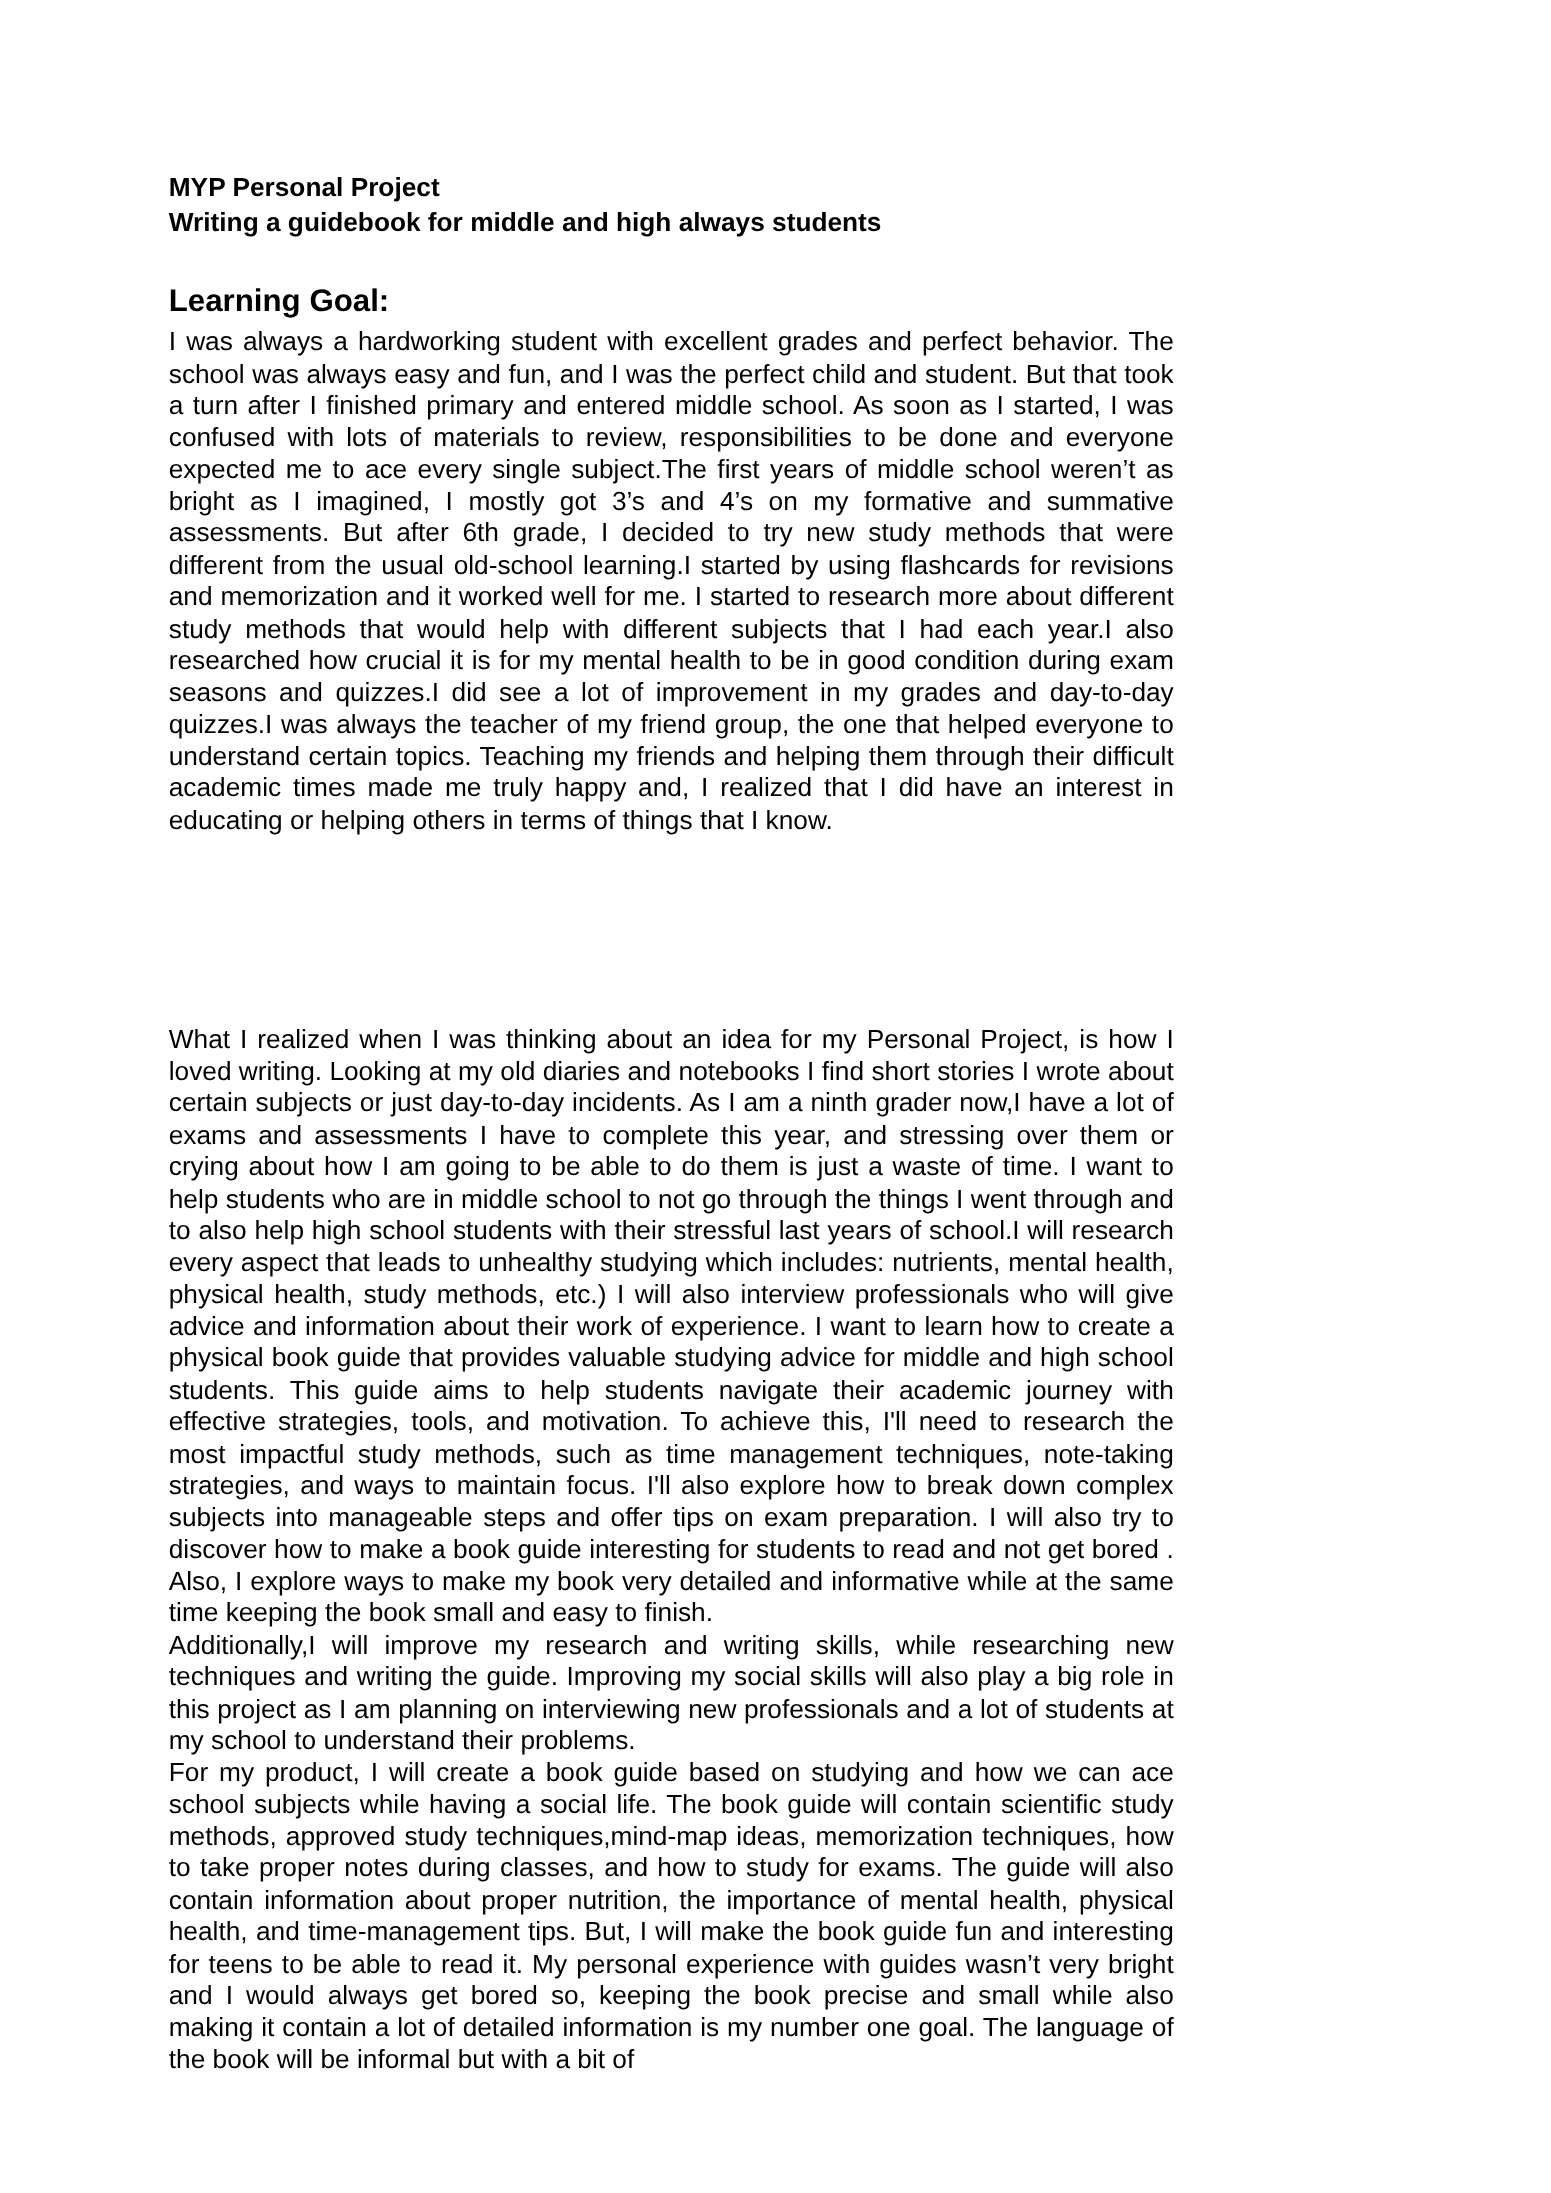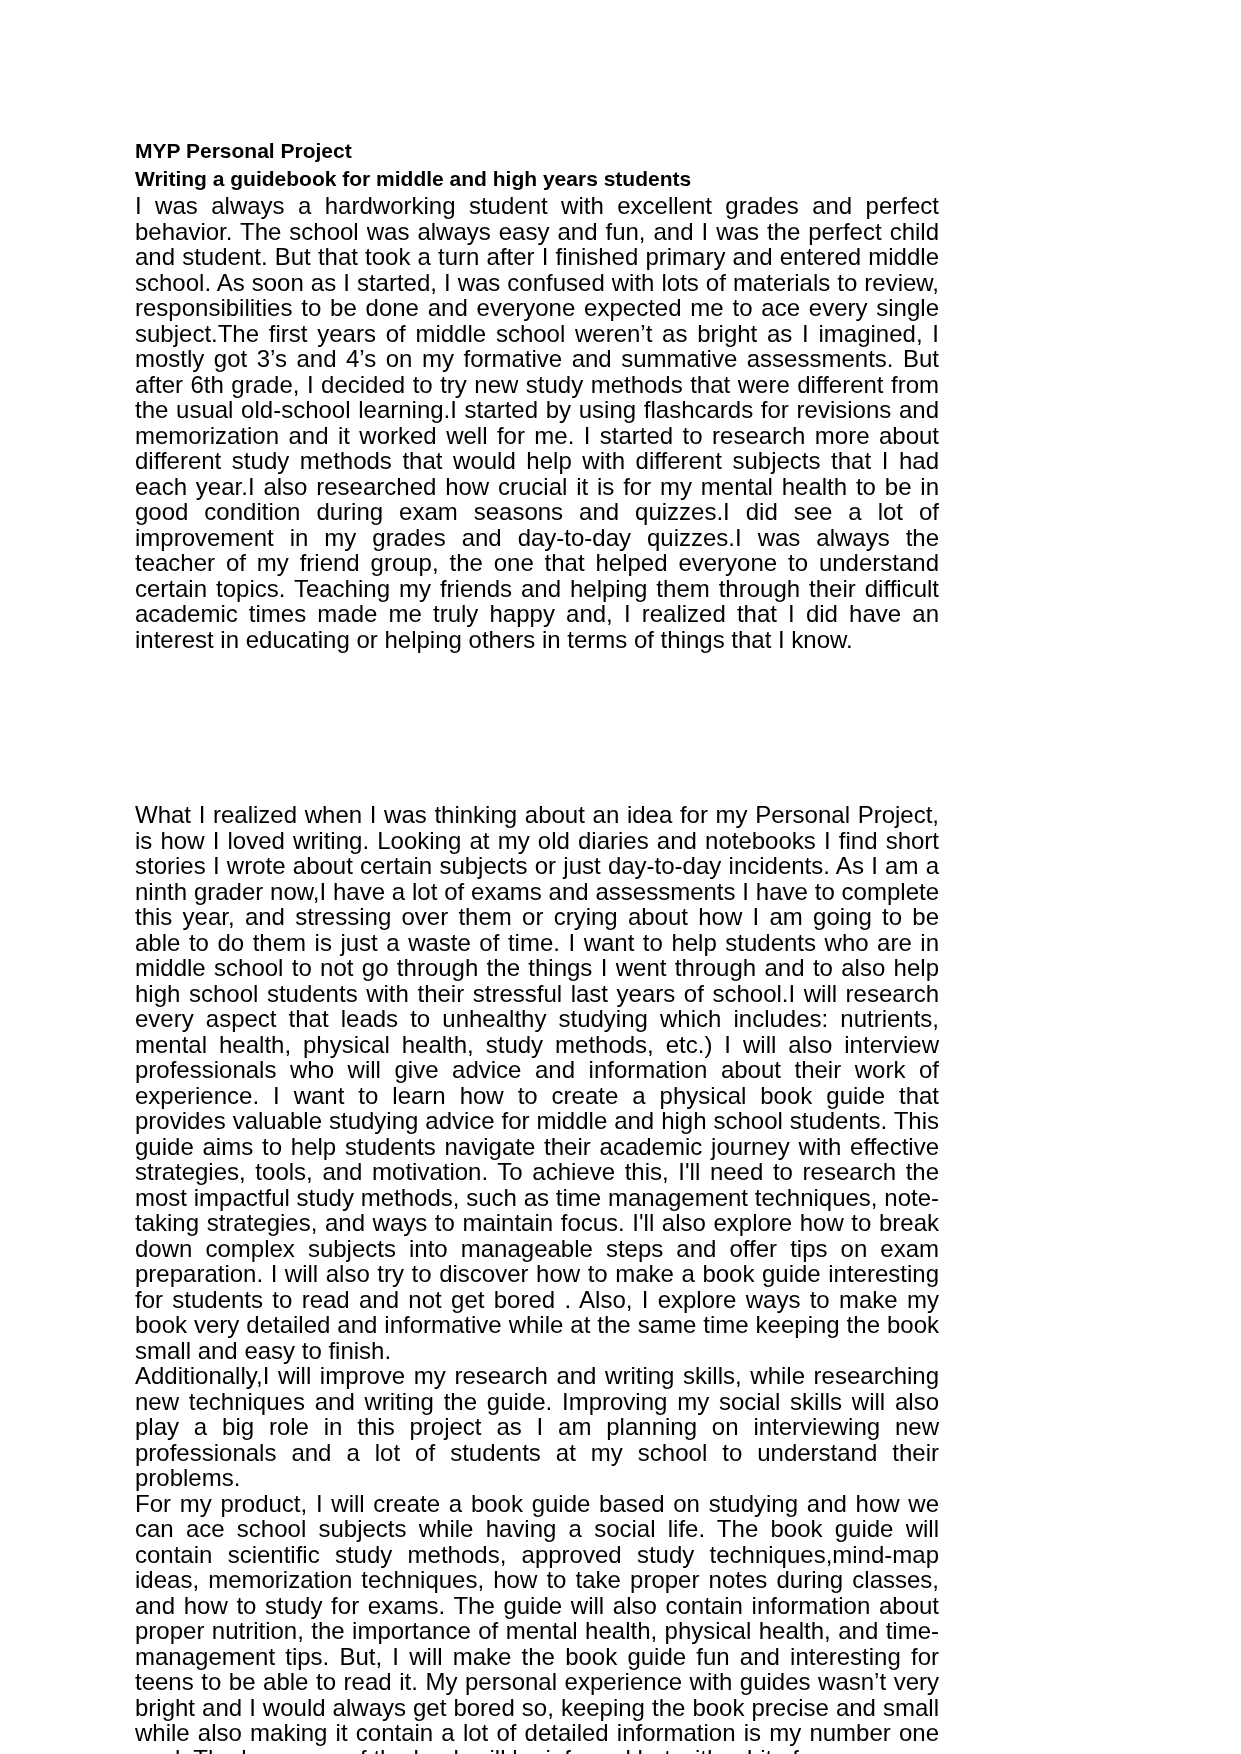--- a/index.html
+++ b/index.html
@@ -30,43 +30,44 @@
     text-align: left;
   }
   .section-heading {
     font-size: 25px;
     font-weight: bold;
     line-height: 30px;
     margin: 33px 0 5px 0;
     text-align: left;
   }
   .body-paragraph {
-    font-size: 24px;
+    font-size: 21px;
     line-height: 25.5px;
     margin: 0;
     text-align: justify;
     letter-spacing: 0px;
   }
   .body-paragraph.gap-before {
     margin-top: 150px;
   }
   .section-heading.product {
     margin-top: 26px;
   }
 </style>
 </head>
 <body>
 
 <div class="page">
 
   <p class="doc-title-line">MYP Personal Project</p>
 
-  <p class="doc-title-line">Writing a guidebook for middle and high years students</p>
+  <p class="doc-title-line">Writing a guidebook for middle and high always students</p>
 
 
+  <h2 class="section-heading">Learning Goal:</h2>
 
   <p class="body-paragraph">I was always a hardworking student with excellent grades and perfect behavior. The school was always easy and fun, and I was the perfect child and student. But that took a turn after I finished primary and entered middle school. As soon as I started, I was confused with lots of materials to review, responsibilities to be done and everyone expected me to ace every single subject.The first years of middle school weren’t as bright as I imagined, I mostly got 3’s and 4’s on my formative and summative assessments. But after 6th grade, I decided to try new study methods that were different from the usual old-school learning.I started by using flashcards for revisions and memorization and it worked well for me. I started to research more about different study methods that would help with different subjects that I had each year.I also researched how crucial it is for my mental health to be in good condition during exam seasons and quizzes.I did see a lot of improvement in my grades and day-to-day quizzes.I was always the teacher of my friend group, the one that helped everyone to understand certain topics. Teaching my friends and helping them through their difficult academic times made me truly happy and, I realized that I did have an interest in educating or helping others in terms of things that I know.</p>
 
   <p class="body-paragraph gap-before">What I realized when I was thinking about an idea for my Personal Project, is how I loved writing. Looking at my old diaries and notebooks I find short stories I wrote about certain subjects or just day-to-day incidents. As I am a ninth grader now,I have a lot of exams and assessments I have to complete this year, and stressing over them or crying about how I am going to be able to do them is just a waste of time. I want to help students who are in middle school to not go through the things I went through and to also help high school students with their stressful last years of school.I will research every aspect that leads to unhealthy studying which includes: nutrients, mental health, physical health, study methods, etc.) I will also interview professionals who will give advice and information about their work of experience. I want to learn how to create a physical book guide that provides valuable studying advice for middle and high school students. This guide aims to help students navigate their academic journey with effective strategies, tools, and motivation. To achieve this, I'll need to research the most impactful study methods, such as time management techniques, note-taking strategies, and ways to maintain focus. I'll also explore how to break down complex subjects into manageable steps and offer tips on exam preparation. I will also try to discover how to make a book guide interesting for students to read and not get bored . Also, I explore ways to make my book very detailed and informative while at the same time keeping the book small and easy to finish.</p>
 
   <p class="body-paragraph">Additionally,I will improve my research and writing skills, while researching new techniques and writing the guide. Improving my social skills will also play a big role in this project as I am planning on interviewing new professionals and a lot of students at my school to understand their problems.</p>
 
 
   <p class="body-paragraph">For my product, I will create a book guide based on studying and how we can ace school subjects while having a social life. The book guide will contain scientific study methods, approved study techniques,mind-map ideas, memorization techniques, how to take proper notes during classes, and how to study for exams. The guide will also contain information about proper nutrition, the importance of mental health, physical health, and time-management tips. But, I will make the book guide fun and interesting for teens to be able to read it. My personal experience with guides wasn’t very bright and I would always get bored so, keeping the book precise and small while also making it contain a lot of detailed information is my number one goal. The language of the book will be informal but with a bit of</p>
 

